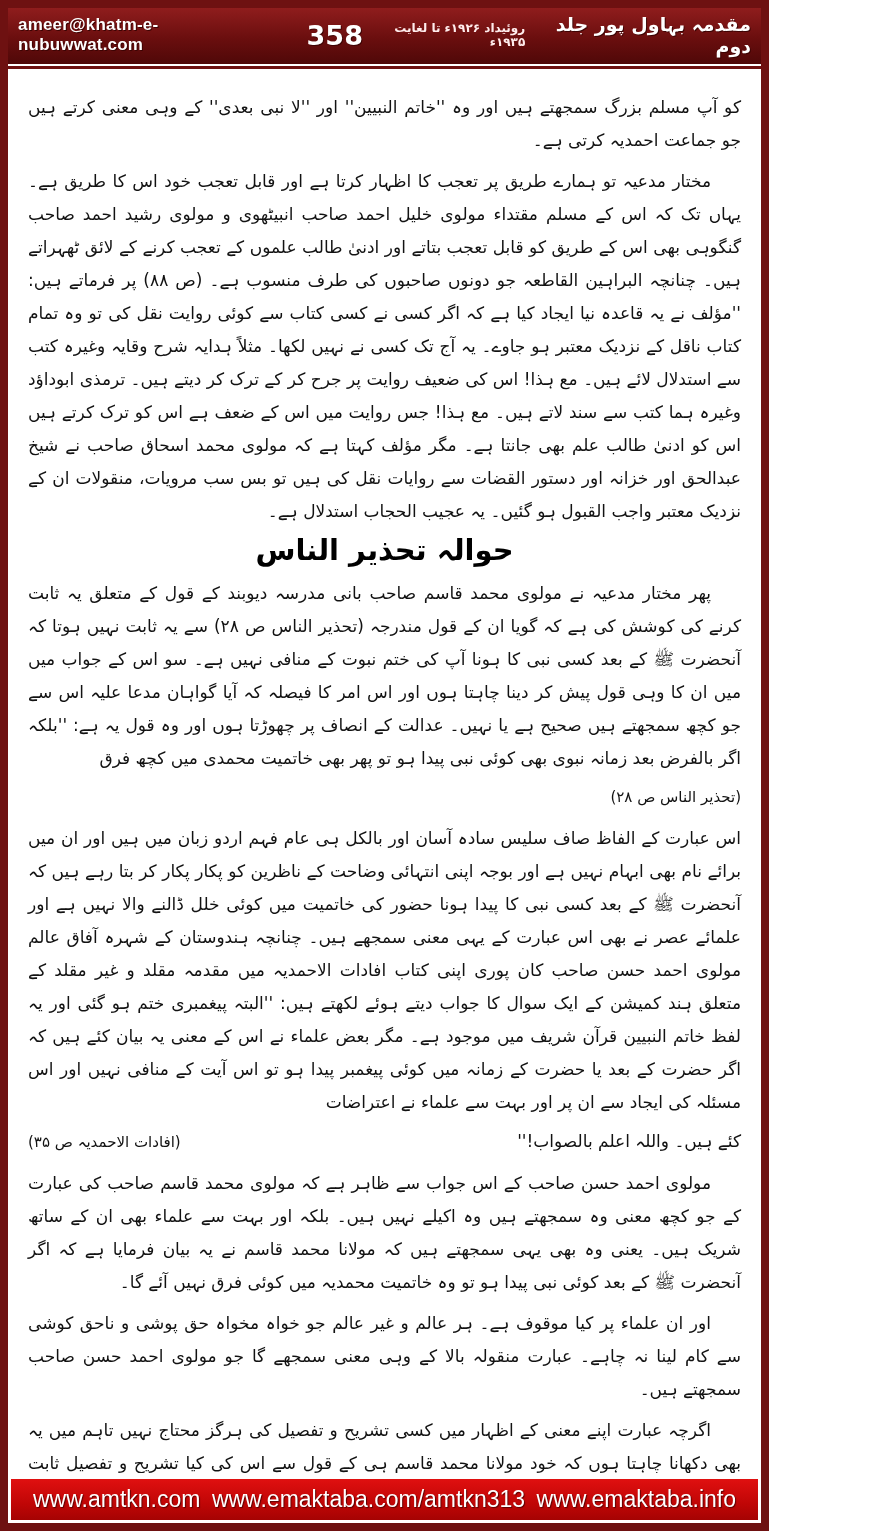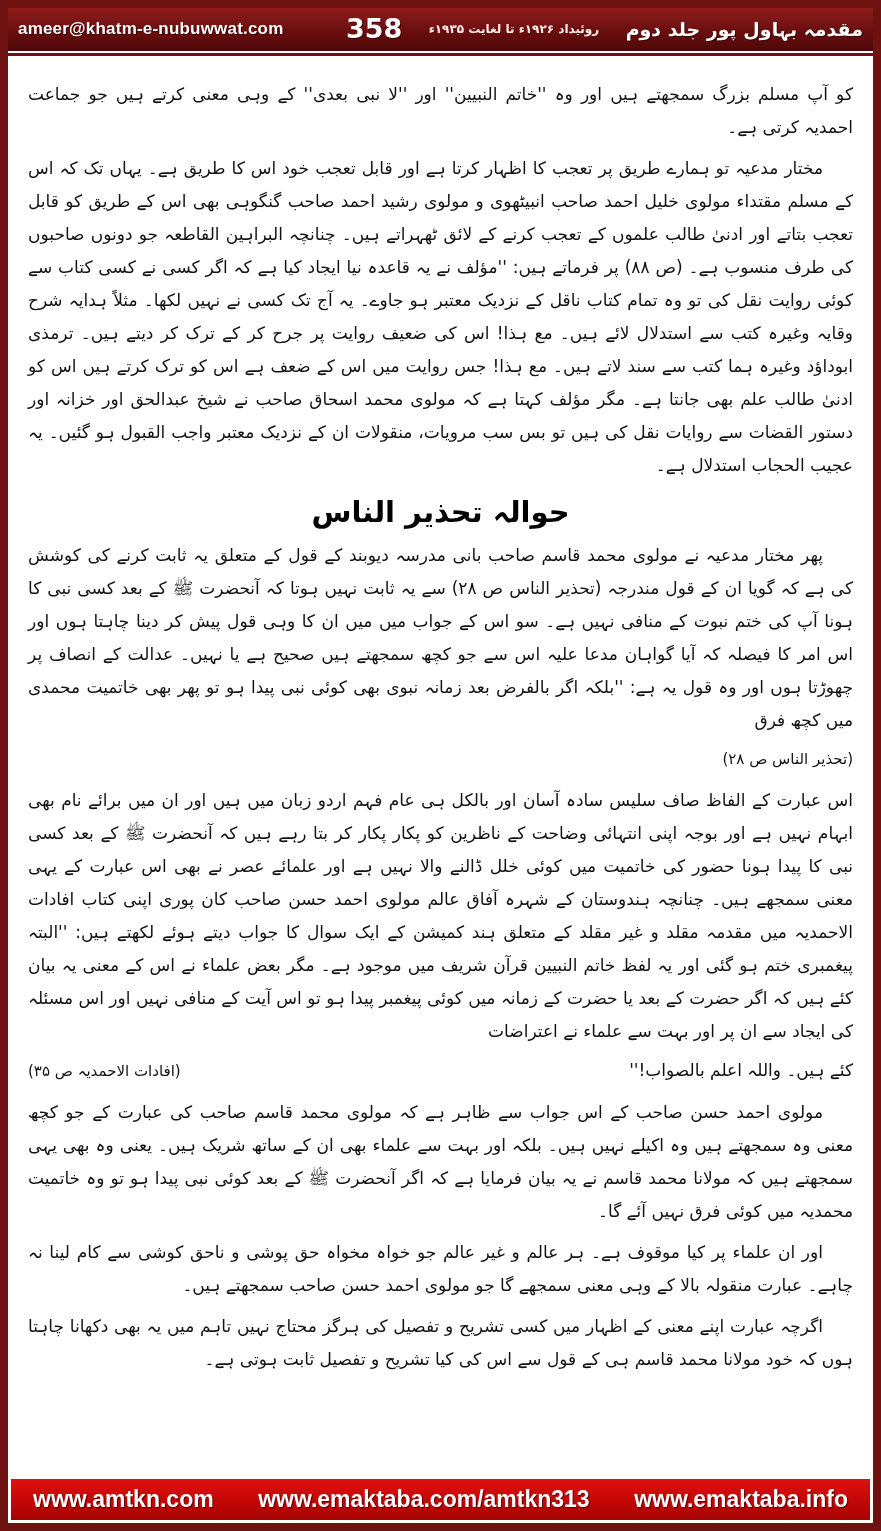--- a/index.html
+++ b/index.html
@@ -3,21 +3,21 @@
 <meta charset="utf-8">
 <style>
   html, body { margin: 0; padding: 0; }
   body {
     width: 881px; height: 1531px;
     font-family: "DejaVu Sans", sans-serif;
     background: #fff;
   }
   .page {
     box-sizing: border-box;
-    width: 881px; height: 1531px;
+    width: 769px; height: 1531px;
     border: 8px solid #6e1111;
     background: #fff;
     display: flex; flex-direction: column;
     overflow: hidden;
   }
   
   .header {
     background: linear-gradient(180deg, #8f1d1d 0%, #6a0e0e 55%, #4f0808 100%);
     color: #fff;
     display: flex; align-items: center; justify-content: space-between;
@@ -46,37 +46,37 @@
     font-size: 17px;
     line-height: 33px;
     color: #121212;
     overflow: hidden;
   }
   .para { margin: 8px 0 6px; }
   .indent { text-indent: 30px; }
   .section-heading {
     text-align: center;
     font-size: 29px; font-weight: bold;
-    margin: 14px 0 10px; color: #000;
+    margin: 6px 0 10px; color: #000;
   }
   .split {
     display: flex; justify-content: space-between; align-items: baseline;
     direction: rtl; margin: 0 0 6px; gap: 18px;
   }
   .split .cite { white-space: nowrap; font-size: 15px; }
   .split .tail.bold { font-weight: normal; }
   
   .footer {
     margin: 6px 3px 3px;
     background: linear-gradient(180deg, #e01010 0%, #c00606 60%, #a50303 100%);
     color: #fff;
     display: flex; align-items: center; justify-content: space-between;
     padding: 7px 22px;
     font-family: "Liberation Sans", sans-serif;
-    font-weight: bold; font-size: 23px;
+    font-weight: normal; font-size: 23px;
     text-shadow: 1px 1px 1px #5c0202;
   }
 </style>
 </head>
 <body>
 
 <div class="page">
 
   <div class="header">
     <span class="hdr-email">ameer@khatm-e-nubuwwat.com</span>

